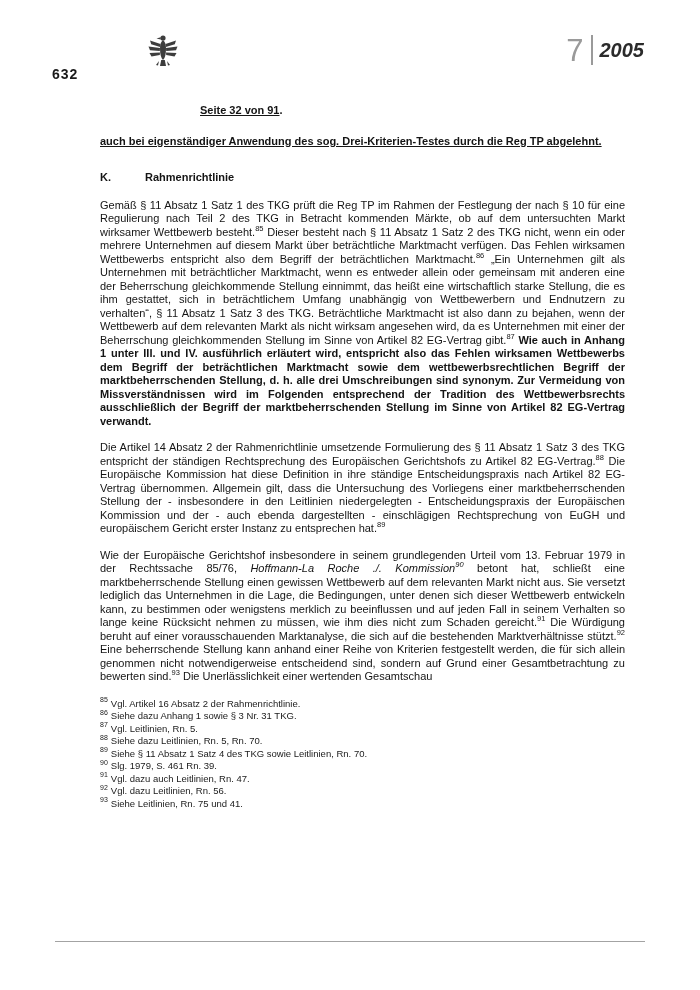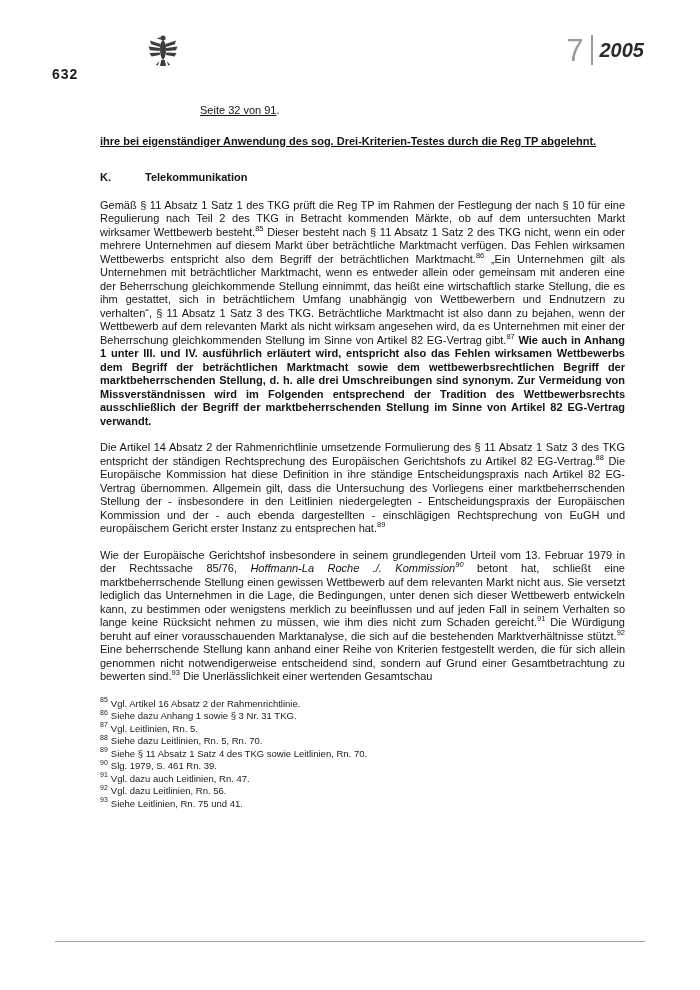--- a/index.html
+++ b/index.html
@@ -26,21 +26,21 @@
   }
   .issue{position:absolute;right:56px;top:33px;display:flex;align-items:center;gap:7px;height:34px;}
   .issue-num{font-size:31px;color:#9a9a9a;font-weight:400;line-height:1;}
   .issue-sep{width:2px;height:30px;background:#9a9a9a;display:inline-block;}
   .issue-year{font-size:20px;font-weight:bold;font-style:italic;color:#2b2b2b;line-height:1;}
   
   .content{
     position:absolute;left:100px;top:104px;width:525px;
     font-size:11px;line-height:13.5px;color:#141414;
   }
-  .page-indicator{padding-left:100px;font-weight:normal;margin:0 0 17px 0;}
+  .page-indicator{padding-left:100px;font-weight:bold;margin:0 0 17px 0;}
   .u{text-decoration:underline;}
   .carryover{
     font-weight:bold;text-decoration:underline;
     margin:0 0 23px 0;text-align:justify;
   }
   .section-heading{display:flex;font-size:11px;font-weight:bold;margin:0 0 14px 0;}
   .heading-letter{width:45px;flex:0 0 45px;}
   .body-par{margin:0 0 13px 0;text-align:justify;hyphens:auto;-webkit-hyphens:auto;}
   .sup{font-size:7.5px;vertical-align:super;line-height:0;}
   
@@ -84,25 +84,25 @@
     <span class="issue-num">7</span>
     <span class="issue-sep"></span>
     <span class="issue-year">2005</span>
   </div>
 
   <div class="content">
     <div class="page-indicator">
       <span class="u">Seite 32 von 91</span><span>.</span>
     </div>
 
-    <p class="carryover">ihre bei eigenständiger Anwendung des sog. Drei-Kriterien-Testes durch die Reg TP abgelehnt.</p>
+    <p class="carryover">auch bei eigenständiger Anwendung des sog. Drei-Kriterien-Testes durch die Reg TP abgelehnt.</p>
 
     <div class="section-heading">
       <span class="heading-letter">K.</span>
-      <span class="heading-text">Telekommunikation</span>
+      <span class="heading-text">Rahmenrichtlinie</span>
     </div>
 
     <p class="body-par"><span>Gemäß § 11 Absatz 1 Satz 1 des TKG prüft die Reg TP im Rahmen der Festlegung der nach § 10 für eine Regulierung nach Teil 2 des TKG in Betracht kommenden Märkte, ob auf dem untersuchten Markt wirksamer Wettbewerb besteht.</span><span class="sup">85</span><span> Dieser besteht nach § 11 Absatz 1 Satz 2 des TKG nicht, wenn ein oder mehrere Unternehmen auf diesem Markt über beträchtliche Marktmacht verfügen. Das Fehlen wirksamen Wettbewerbs entspricht also dem Begriff der beträchtlichen Marktmacht.</span><span class="sup">86</span><span> „Ein Unternehmen gilt als Unternehmen mit beträchtlicher Marktmacht, wenn es entweder allein oder gemeinsam mit anderen eine der Beherrschung gleichkommende Stellung einnimmt, das heißt eine wirtschaftlich starke Stellung, die es ihm gestattet, sich in beträchtlichem Umfang unabhängig von Wettbewerbern und Endnutzern zu verhalten“, § 11 Absatz 1 Satz 3 des TKG. Beträchtliche Marktmacht ist also dann zu bejahen, wenn der Wettbewerb auf dem relevanten Markt als nicht wirksam angesehen wird, da es Unternehmen mit einer der Beherrschung gleichkommenden Stellung im Sinne von Artikel 82 EG-Vertrag gibt.</span><span class="sup">87</span><span style="font-weight: 700;"> Wie auch in Anhang 1 unter III. und IV. ausführlich erläutert wird, entspricht also das Fehlen wirksamen Wettbewerbs dem Begriff der beträchtlichen Marktmacht sowie dem wettbewerbsrechtlichen Begriff der marktbeherrschenden Stellung, d. h. alle drei Umschreibungen sind synonym. Zur Vermeidung von Missverständnissen wird im Folgenden entsprechend der Tradition des Wettbewerbsrechts ausschließlich der Begriff der marktbeherrschenden Stellung im Sinne von Artikel 82 EG-Vertrag verwandt.</span></p>
     <p class="body-par"><span>Die Artikel 14 Absatz 2 der Rahmenrichtlinie umsetzende Formulierung des § 11 Absatz 1 Satz 3 des TKG entspricht der ständigen Rechtsprechung des Europäischen Gerichtshofs zu Artikel 82 EG-Vertrag.</span><span class="sup">88</span><span> Die Europäische Kommission hat diese Definition in ihre ständige Entscheidungspraxis nach Artikel 82 EG-Vertrag übernommen. Allgemein gilt, dass die Untersuchung des Vorliegens einer marktbeherrschenden Stellung der - insbesondere in den Leitlinien niedergelegten - Entscheidungspraxis der Europäischen Kommission und der - auch ebenda dargestellten - einschlägigen Rechtsprechung von EuGH und europäischem Gericht erster Instanz zu entsprechen hat.</span><span class="sup">89</span></p>
     <p class="body-par"><span>Wie der Europäische Gerichtshof insbesondere in seinem grundlegenden Urteil vom 13. Februar 1979 in der Rechtssache 85/76, </span><span style="font-style: italic;">Hoffmann-La Roche ./. Kommission</span><span class="sup" style="font-style: italic;">90</span><span> betont hat, schließt eine marktbeherrschende Stellung einen gewissen Wettbewerb auf dem relevanten Markt nicht aus. Sie versetzt lediglich das Unternehmen in die Lage, die Bedingungen, unter denen sich dieser Wettbewerb entwickeln kann, zu bestimmen oder wenigstens merklich zu beeinflussen und auf jeden Fall in seinem Verhalten so lange keine Rücksicht nehmen zu müssen, wie ihm dies nicht zum Schaden gereicht.</span><span class="sup">91</span><span> Die Würdigung beruht auf einer vorausschauenden Marktanalyse, die sich auf die bestehenden Marktverhältnisse stützt.</span><span class="sup">92</span><span> Eine beherrschende Stellung kann anhand einer Reihe von Kriterien festgestellt werden, die für sich allein genommen nicht notwendigerweise entscheidend sind, sondern auf Grund einer Gesamtbetrachtung zu bewerten sind.</span><span class="sup">93</span><span> Die Unerlässlichkeit einer wertenden Gesamtschau</span></p>
 
     <div class="footnotes">
 
         <div class="footnote">
           <span class="fn-num">85</span><span class="fn-text">Vgl. Artikel 16 Absatz 2 der Rahmenrichtlinie.</span>

